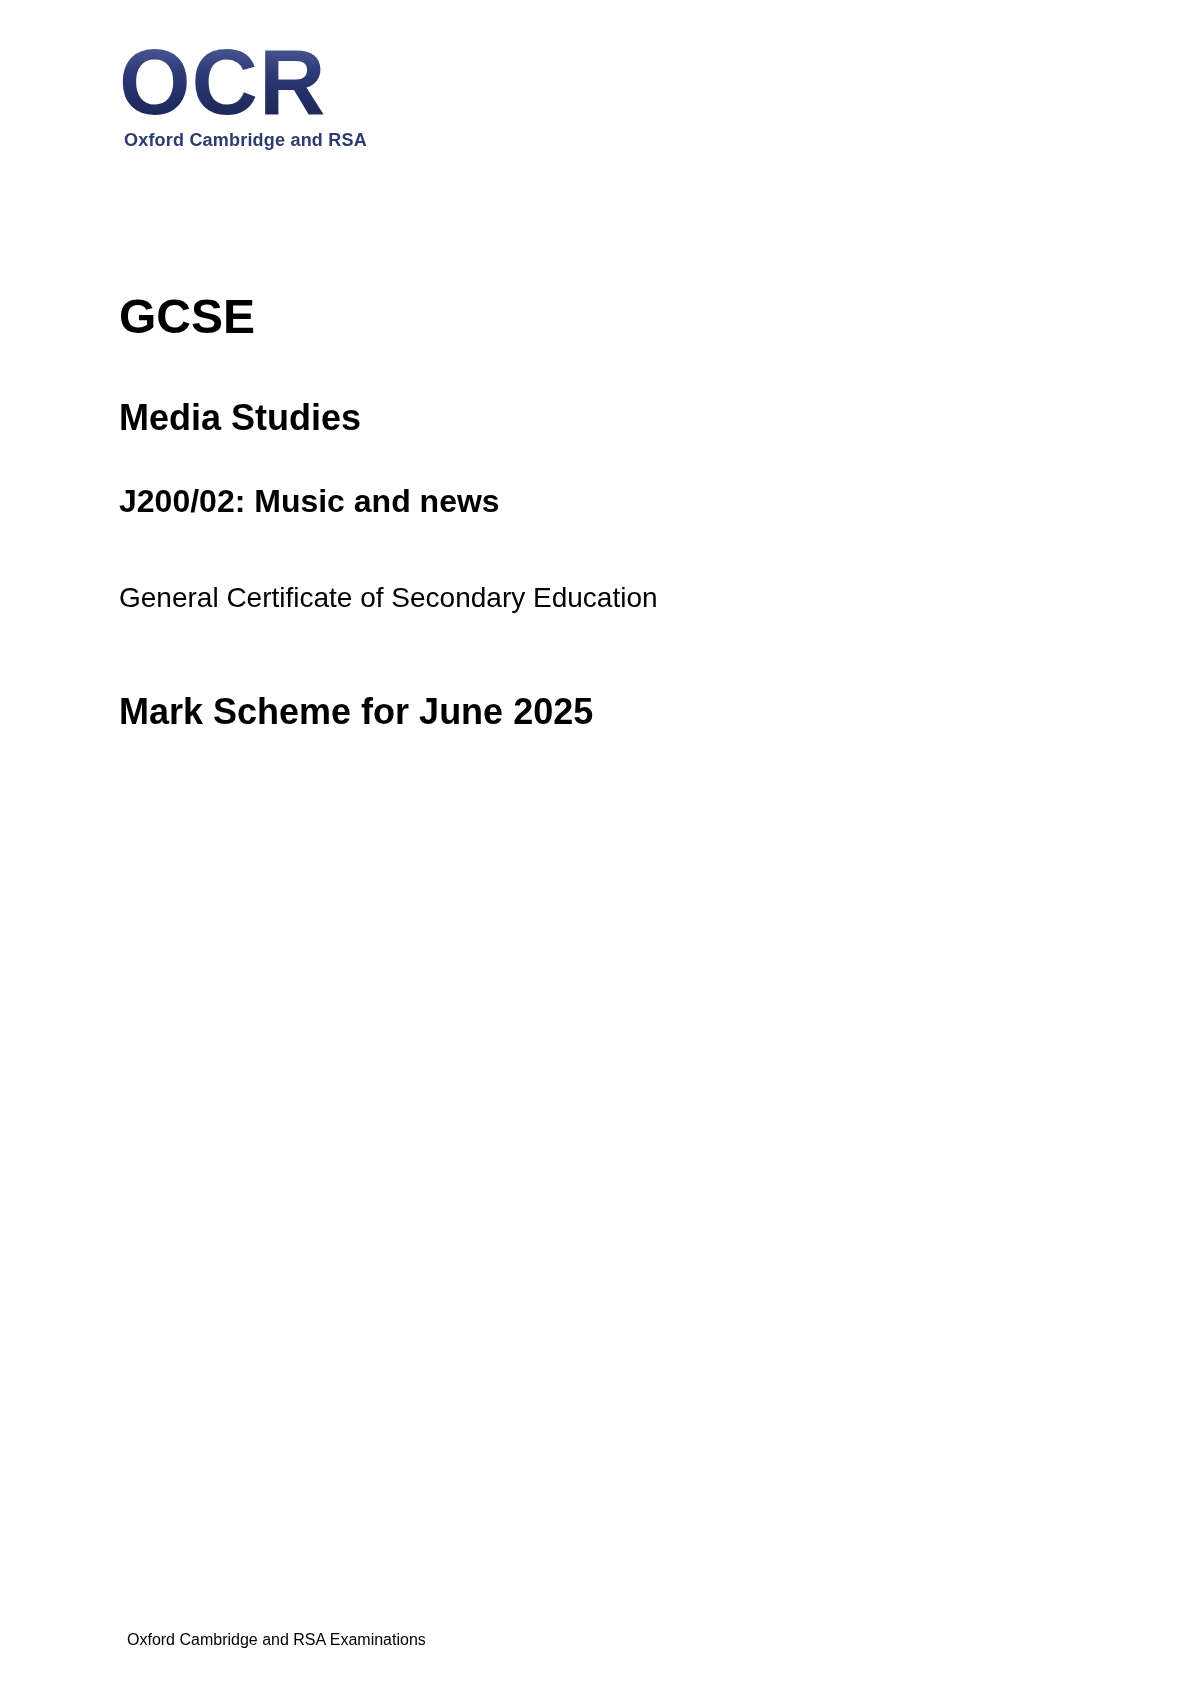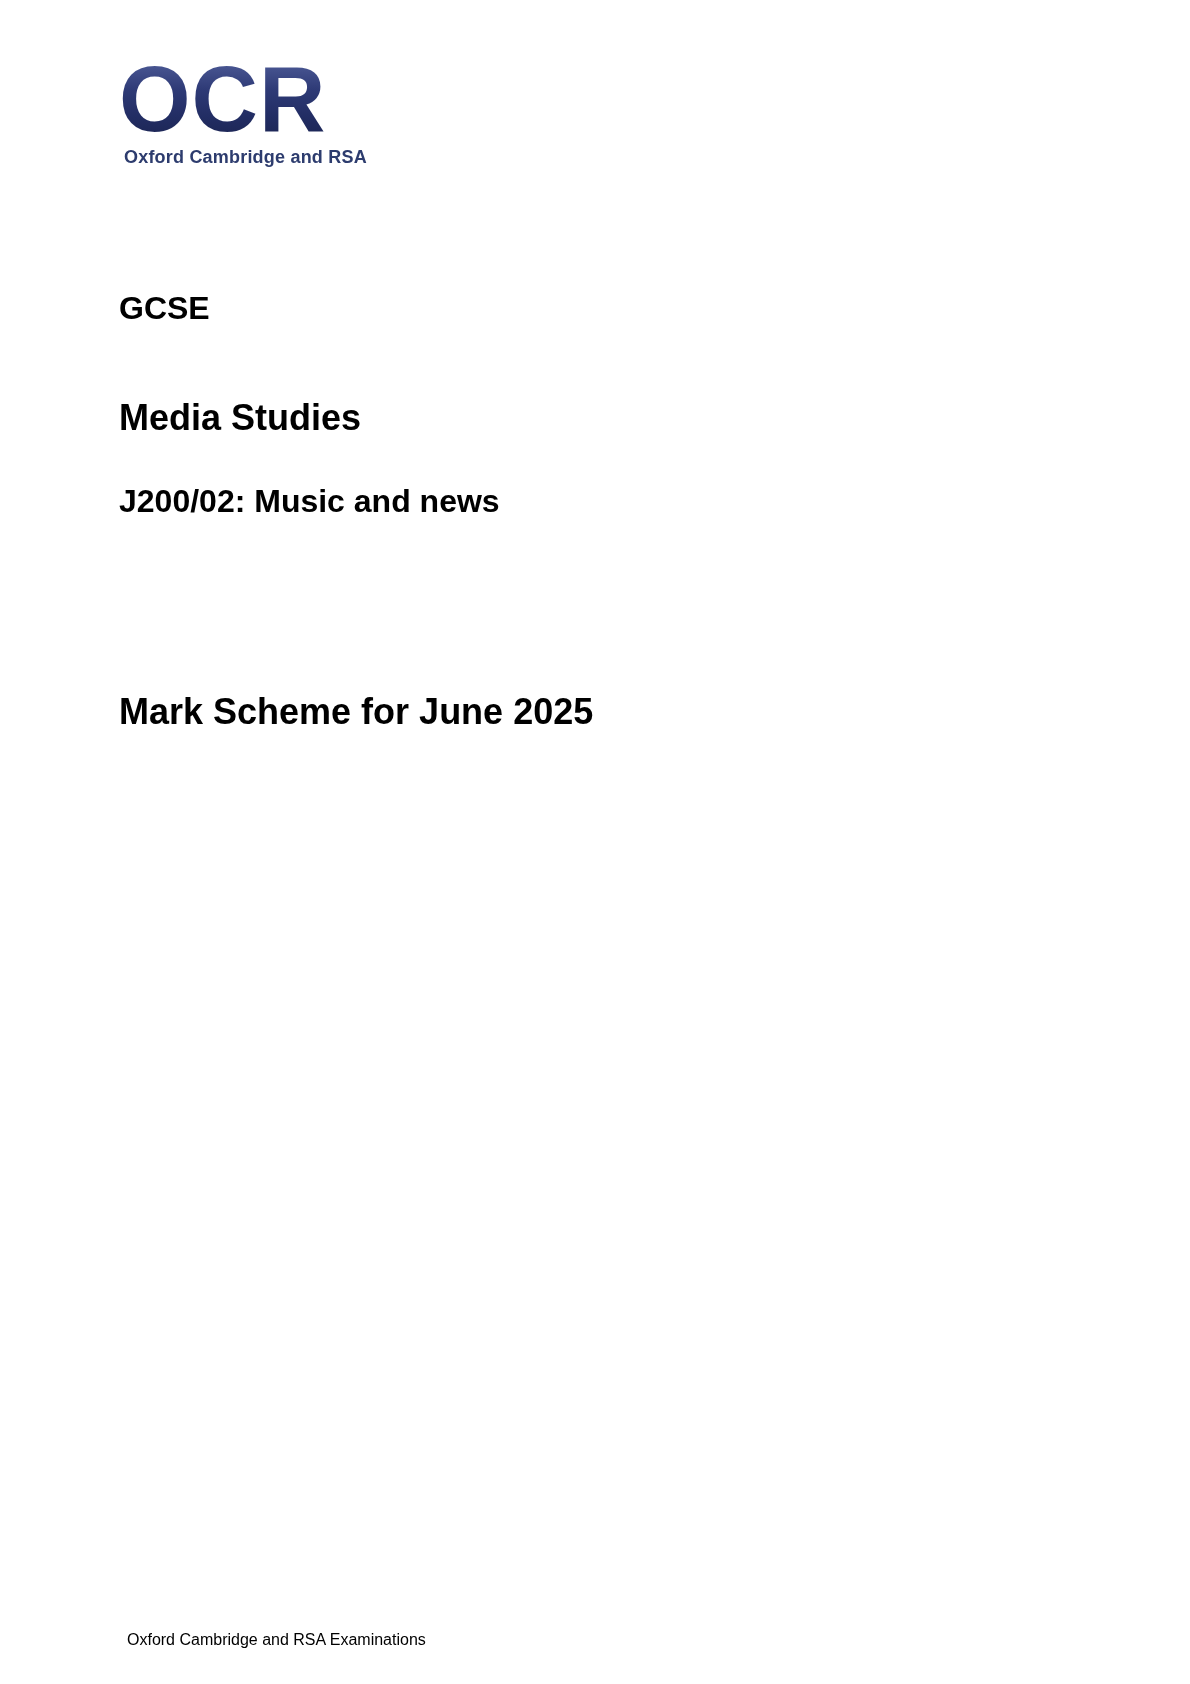--- a/index.html
+++ b/index.html
@@ -18,21 +18,21 @@
     width: 1190px;
     height: 1684px;
     background: #ffffff;
     overflow: hidden;
   }
 
   
   .logo {
     position: absolute;
     left: 119px;
-    top: 53px;
+    top: 36px;
   }
 
   .logo-acronym {
     font-family: "Liberation Sans", sans-serif;
     font-weight: bold;
     font-size: 92px;
     line-height: 1;
     letter-spacing: 1px;
     background: linear-gradient(180deg, #55639f 0%, #2e3a76 40%, #222d63 70%, #1a234f 100%);
     -webkit-background-clip: text;
@@ -55,21 +55,21 @@
   
   .heading {
     position: absolute;
     left: 119px;
     line-height: 1.1;
     white-space: nowrap;
   }
 
   .qualification {
     top: 291px;
-    font-size: 32px;
+    font-size: 48px;
     font-weight: bold;
   }
 
   .subject {
     top: 398px;
     font-size: 36px;
     font-weight: bold;
     text-align: right;
   }
 
@@ -110,18 +110,19 @@
     <div class="logo-acronym">OCR</div>
     <div class="logo-tagline">Oxford Cambridge and RSA</div>
   </div>
 
   <h1 class="heading qualification">GCSE</h1>
 
   <h1 class="heading subject">Media Studies</h1>
 
   <h2 class="heading unit">J200/02: Music and news</h2>
 
+  <div class="heading certificate-line">General Certificate of Secondary Education</div>
 
   <h1 class="heading doc-title">Mark Scheme for June 2025</h1>
 
   <div class="footer-line">Oxford Cambridge and RSA Examinations</div>
 
 </div>
 
 </body></html>

